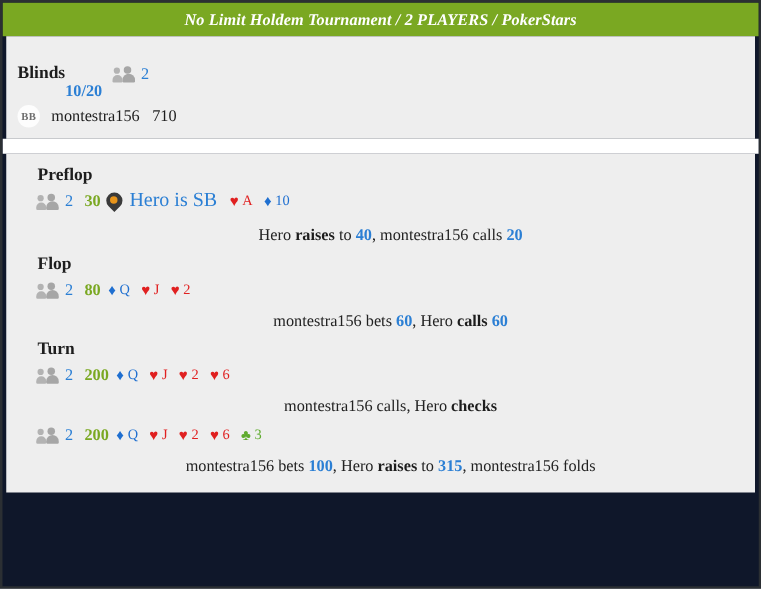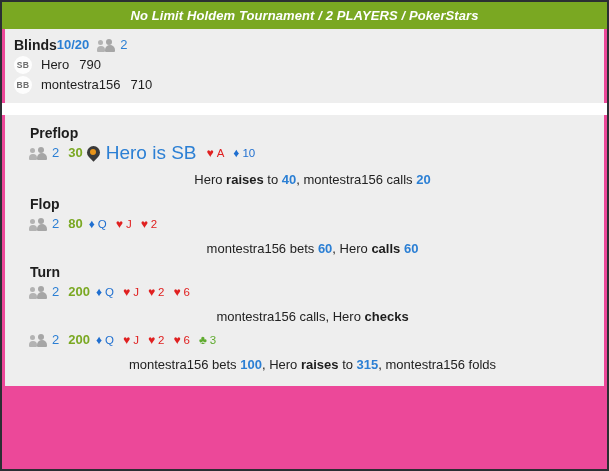--- a/index.html
+++ b/index.html
@@ -11,22 +11,23 @@
     font-family: "Liberation Sans", sans-serif;
     -webkit-font-smoothing: antialiased;
   }
 
   .hh-window {
     position: relative;
     width: 609px;
     height: 471px;
     box-sizing: border-box;
     border: 2px solid #2b2f33;
-    background: #ec4899;
+    background: #0f172a;
     overflow: hidden;
+    font-family: Liberation Serif, serif;
   }
 
   
   .titlebar {
     height: 27px;
     background: #7aa822;
     color: #ffffff;
     display: flex;
     align-items: center;
     justify-content: center;
@@ -63,21 +64,21 @@
     font-size: 13px;
     color: #222222;
   }
 
   .blinds-label {
     font-weight: bold;
     font-size: 14px;
     color: #1d1d1d;
   }
   .blue { color: #2b7fd4; }
-  .blue-b { color: #2b7fd4; font-weight: bold; }
+  .blue-b { color: #2b7fd4; font-weight: bold; margin-top: 28px; }
   .green-val { color: #7aa822; font-weight: bold; }
   .bold { font-weight: bold; color: #1d1d1d; }
 
   
   .people-icon {
     display: inline-block;
     width: 17px;
     height: 13px;
     position: relative;
     margin-right: 5px;
@@ -151,21 +152,21 @@
     transform: rotate(-45deg);
     background: #3a3a3a;
   }
   .pin-icon .pin-dot {
     position: absolute;
     left: 3.5px; top: 3.5px;
     width: 6px; height: 6px;
     border-radius: 50%;
     background: #e8941a;
   }
-  .hero-pos { color: #2b7fd4; font-size: 19px; margin-right: 4px; }
+  .hero-pos { color: #2b7fd4; font-size: 16px; margin-right: 4px; }
 
   
   .card {
     display: inline-flex;
     align-items: center;
     margin-right: 9px;
     font-size: 11.5px;
     white-space: nowrap;
   }
   .card .suit { font-size: 12px; line-height: 1; margin-right: 3px; }
@@ -212,25 +213,20 @@
         <i class="h1"></i>
           <i class="b1"></i>
           <i class="h2"></i>
           <i class="b2"></i>
       </span>
       <span class="blue">2</span>
     </div>
 
     <div id="seat-list">
         <div class="row seat-row">
-          <span class="seat-badge">SB</span>
-          <span class="seat-name">Hero</span>
-          <span class="seat-stack">790</span>
-        </div>
-        <div class="row seat-row">
           <span class="seat-badge">BB</span>
           <span class="seat-name">montestra156</span>
           <span class="seat-stack">710</span>
         </div>
       </div>
   </div>
 
   <div class="gap"></div>
 
   <div class="panel streets-panel">

